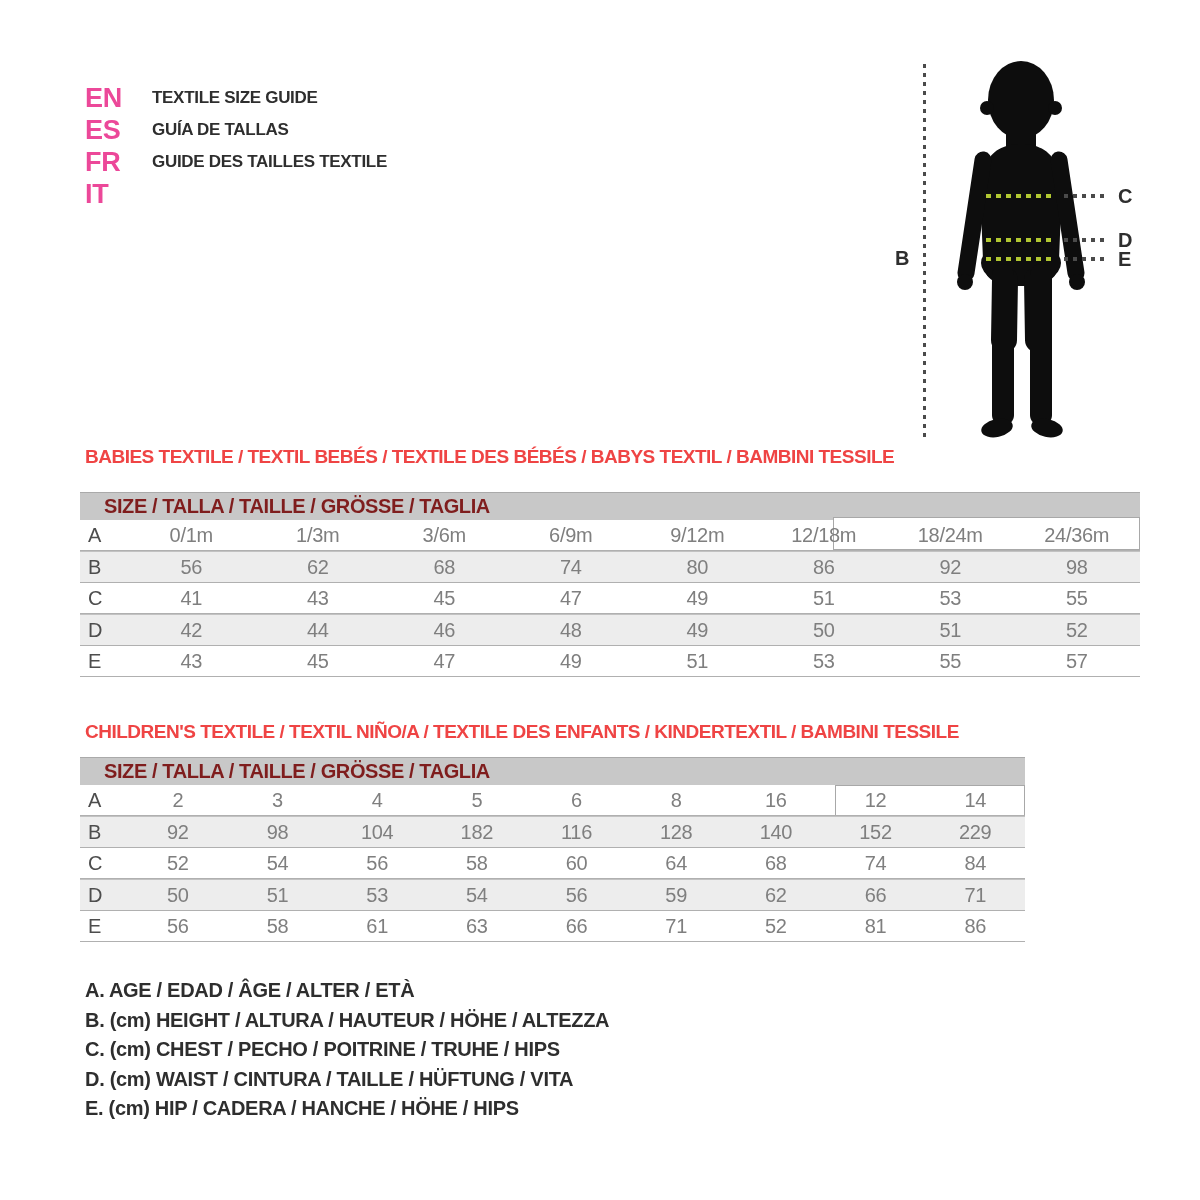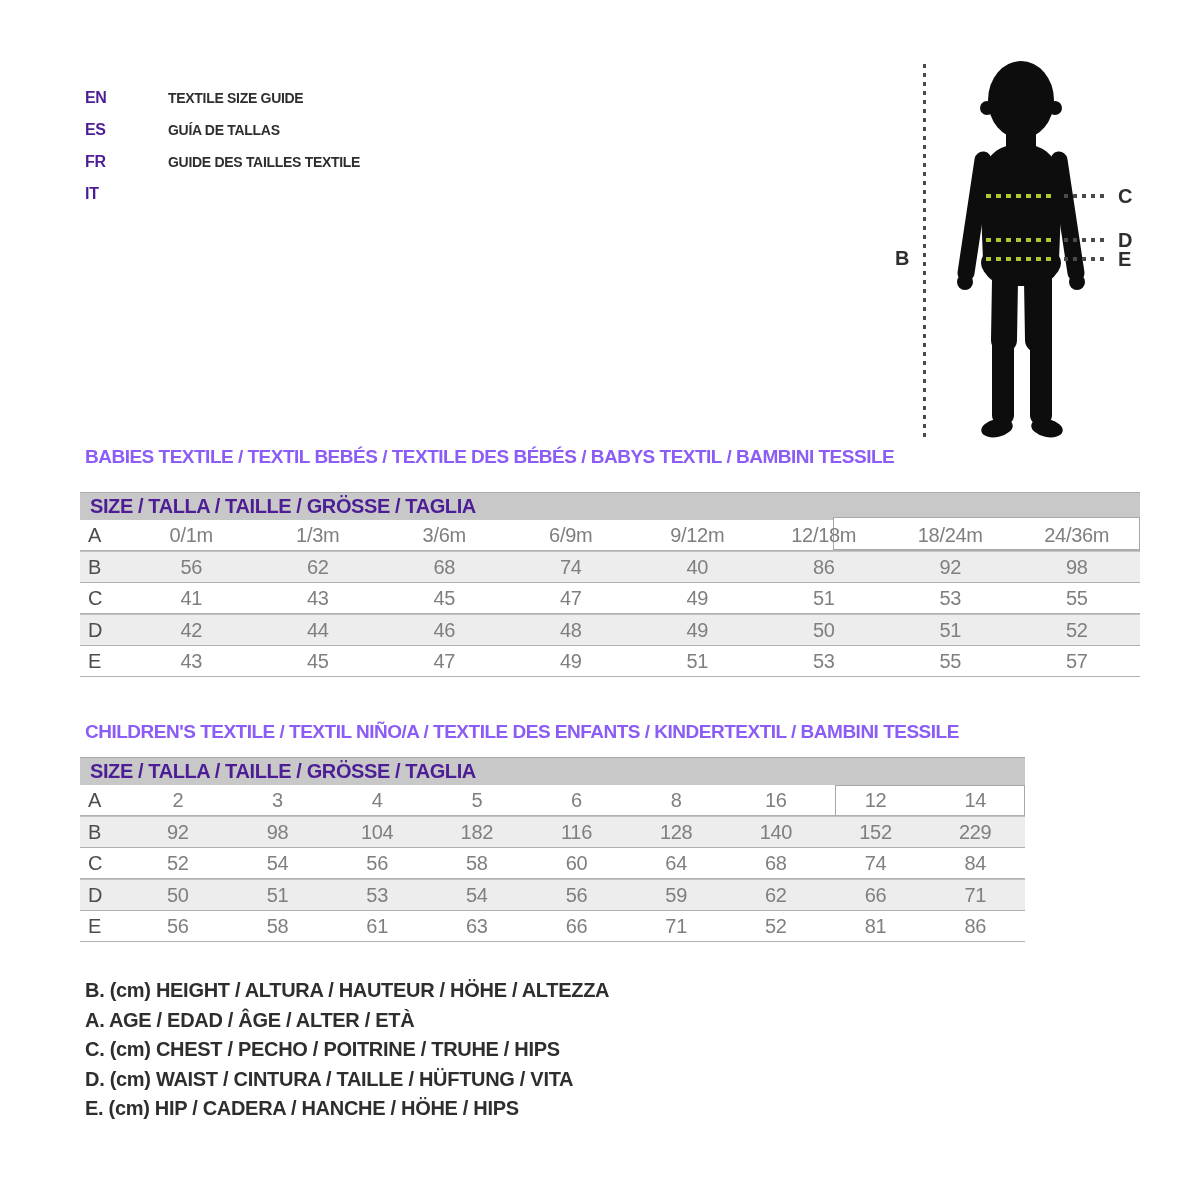--- a/index.html
+++ b/index.html
@@ -2,41 +2,41 @@
 <html><head>
 <meta charset="utf-8">
 <style>
   html,body{margin:0;padding:0;background:#fff;}
   .page{position:relative;width:1200px;height:1200px;background:#ffffff;overflow:hidden;
         font-family:"Liberation Sans",sans-serif;color:#333;}
 
   
   .lang-block{position:absolute;left:85px;top:82px;}
   .lang-row{display:flex;height:32px;align-items:center;}
-  .lang-code{width:67px;font-size:16px;font-weight:bold;letter-spacing:-0.3px;color:#4c1d95;}
-  .lang-label{font-size:14px;font-weight:bold;letter-spacing:-0.3px;color:#2e2e2e;white-space:nowrap;margin-left:16px;}
+  .lang-code{width:67px;font-size:27px;font-weight:bold;letter-spacing:-0.3px;color:#ec4899;}
+  .lang-label{font-size:17px;font-weight:bold;letter-spacing:-0.3px;color:#2e2e2e;white-space:nowrap;}
 
   
   .fig-svg{position:absolute;left:953px;top:60px;width:140px;height:382px;}
   .dotted-v{position:absolute;left:923px;top:64px;width:3px;height:378px;
             background:repeating-linear-gradient(to bottom,#4a4a4a 0 4px,transparent 4px 9px);}
   .dots-green{position:absolute;height:4px;
             background:repeating-linear-gradient(to right,#b2c832 0 5px,transparent 5px 10px);}
   .dots-gray{position:absolute;height:4px;
             background:repeating-linear-gradient(to right,#4a4a4a 0 4px,transparent 4px 9px);}
   .fig-label{position:absolute;font-size:20px;font-weight:bold;color:#2e2e2e;line-height:20px;}
 
   
   .sec-heading{position:absolute;left:85px;font-size:19px;font-weight:bold;letter-spacing:-0.5px;
-               color:#8b5cf6;white-space:nowrap;}
+               color:#ef4444;white-space:nowrap;}
 
   
   .size-table{position:absolute;left:80px;}
   .thead{height:28px;background:#c8c8c8;border-top:1px solid #aaa;display:flex;align-items:center;
-         font-size:20px;font-weight:bold;letter-spacing:-0.4px;color:#4c1d95;padding-left:10px;box-sizing:border-box;}
+         font-size:20px;font-weight:bold;letter-spacing:-0.4px;color:#7f1d1d;padding-left:24px;box-sizing:border-box;}
   .trow{display:flex;height:30px;align-items:center;border-bottom:1px solid #b0b0b0;position:relative;z-index:1;}
   .trow.stripe{background:#ededed;border-top:1px solid #c2c2c2;}
   .tcell{flex:1;text-align:center;font-size:20px;color:#7f7f7f;letter-spacing:-0.3px;}
   .tlabel{flex:0 0 40px;text-align:left;padding-left:8px;color:#4d4d4d;}
   .hl-box{position:absolute;background:#ffffff;border:1px solid #a8a8a8;z-index:0;box-sizing:border-box;}
 
   
   .legend{position:absolute;left:85px;top:976px;}
   .legend-line{font-size:20px;font-weight:bold;letter-spacing:-0.3px;color:#2e2e2e;line-height:29.5px;white-space:nowrap;}
 </style>
@@ -116,21 +116,21 @@
           <span class="tcell">12/18m</span>
           <span class="tcell">18/24m</span>
           <span class="tcell">24/36m</span>
         </div>
         <div class="trow stripe">
           <span class="tcell tlabel">B</span>
           <span class="tcell">56</span>
           <span class="tcell">62</span>
           <span class="tcell">68</span>
           <span class="tcell">74</span>
-          <span class="tcell">40</span>
+          <span class="tcell">80</span>
           <span class="tcell">86</span>
           <span class="tcell">92</span>
           <span class="tcell">98</span>
         </div>
         <div class="trow">
           <span class="tcell tlabel">C</span>
           <span class="tcell">41</span>
           <span class="tcell">43</span>
           <span class="tcell">45</span>
           <span class="tcell">47</span>
@@ -226,20 +226,20 @@
           <span class="tcell">66</span>
           <span class="tcell">71</span>
           <span class="tcell">52</span>
           <span class="tcell">81</span>
           <span class="tcell">86</span>
         </div>
       </div>
   </div>
 
   <div class="legend">
+      <div class="legend-line">A. AGE / EDAD / ÂGE / ALTER / ETÀ</div>
       <div class="legend-line">B. (cm) HEIGHT / ALTURA / HAUTEUR / HÖHE / ALTEZZA</div>
-      <div class="legend-line">A. AGE / EDAD / ÂGE / ALTER / ETÀ</div>
       <div class="legend-line">C. (cm) CHEST / PECHO / POITRINE / TRUHE / HIPS</div>
       <div class="legend-line">D. (cm) WAIST / CINTURA / TAILLE / HÜFTUNG / VITA</div>
       <div class="legend-line">E. (cm) HIP / CADERA / HANCHE / HÖHE / HIPS</div>
     </div>
 
 </div>
 
 </body></html>

